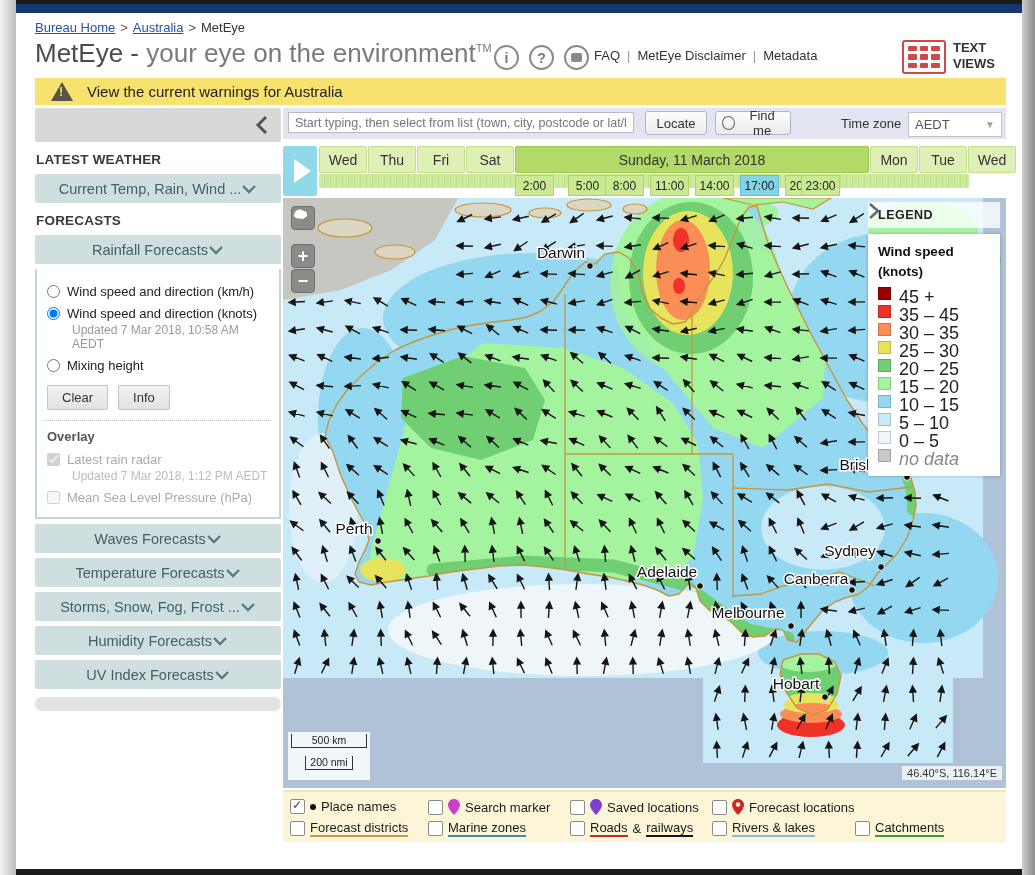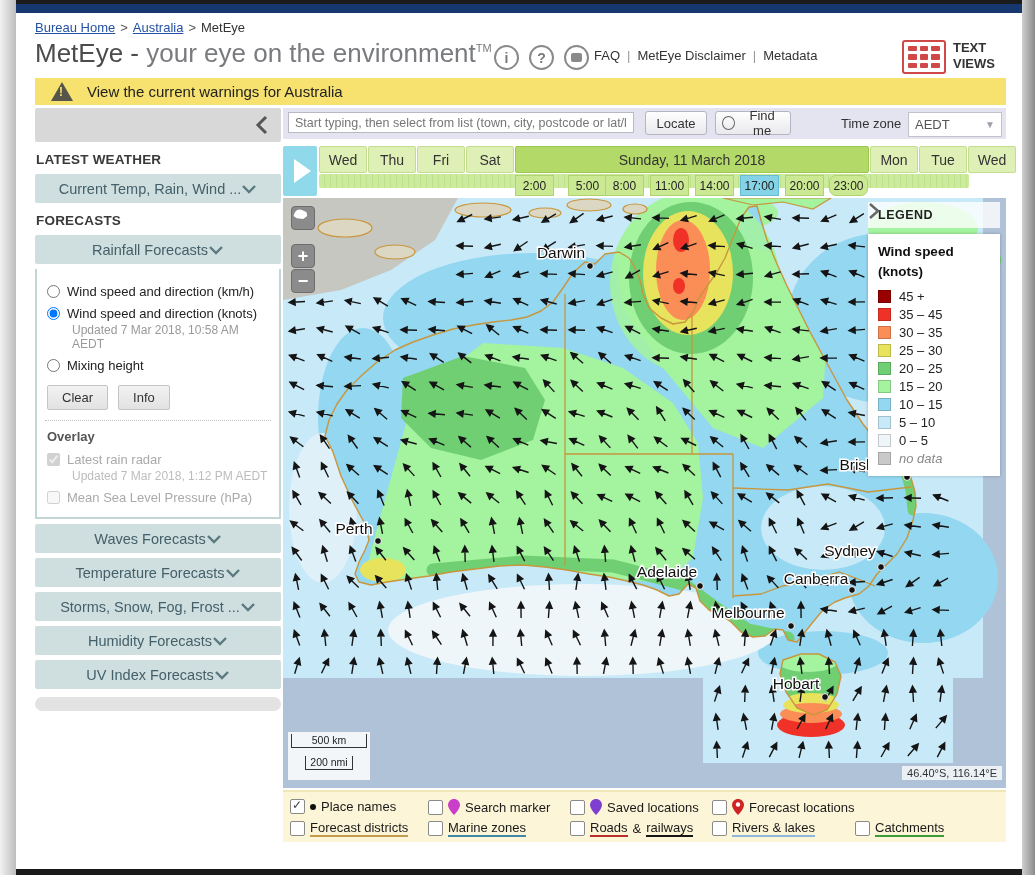--- a/index.html
+++ b/index.html
@@ -83,21 +83,21 @@
   .map-ctrl{position:absolute;left:8px;width:24px;height:24px;background:#8b8b8b;border:1px solid #6d6d6d;border-radius:4px;color:#fff;display:flex;align-items:center;justify-content:center;cursor:pointer;box-sizing:border-box;}
   .map-ctrl.home{top:8px;}
   .map-ctrl.zin{top:46px;font-size:18px;font-weight:bold;}
   .map-ctrl.zout{top:71px;font-size:18px;font-weight:bold;}
 
   .legend{position:absolute;right:6px;top:4px;width:132px;}
   .legend-head{height:26px;background:rgba(255,255,255,.8);display:flex;align-items:center;justify-content:space-between;padding:0 6px 0 10px;cursor:pointer;}
   .legend-head b{font-size:12.5px;letter-spacing:.5px;color:#222;}
   .legend-body{margin-top:6px;background:#fff;padding:8px 10px 9px 10px;box-shadow:0 0 3px rgba(0,0,0,.25);}
   .legend-title{font-size:13.5px;font-weight:bold;color:#111;line-height:1.45;margin-bottom:6px;}
-  .legend-row{display:flex;align-items:center;gap:8px;height:18px;font-size:13px;color:#222;}
+  .legend-row{display:flex;align-items:flex-start;gap:8px;height:18px;font-size:18px;color:#222;}
   .swatch{width:13px;height:13px;border:1px solid rgba(0,0,0,.18);box-sizing:border-box;}
   .legend-row.nd span.lbl{font-style:italic;color:#888;}
 
   .scalebar{position:absolute;left:5px;bottom:8px;width:76px;background:rgba(255,255,255,.85);font-size:10.5px;color:#222;text-align:center;padding:2px 3px;}
   .scalebar .r1{border-bottom:1px solid #333;border-left:1px solid #333;border-right:1px solid #333;padding-bottom:1px;}
   .scalebar .r2{border-bottom:1px solid #333;border-left:1px solid #333;border-right:1px solid #333;width:60%;margin:8px auto;padding-bottom:1px;}
   .coords{position:absolute;right:4px;bottom:8px;background:rgba(255,255,255,.75);font-size:11px;color:#333;padding:1px 5px;}
 
   
   .layers{position:absolute;left:0;top:682px;width:723px;height:52px;background:#fcf5d8;border-top:2px solid #efe7b6;box-sizing:border-box;}
@@ -279,21 +279,21 @@
           <div class="day-tab">Wed</div>
         </div>
       <div class="times-row" id="timesRow">
           <div class="time-box" style="left: 196px;">2:00</div>
           <div class="time-box" style="left: 241px; margin-left: 8px;">5:00</div>
           <div class="time-box" style="left: 286px;">8:00</div>
           <div class="time-box" style="left: 331px;">11:00</div>
           <div class="time-box" style="left: 376px;">14:00</div>
           <div class="time-box sel" style="left: 421px;">17:00</div>
           <div class="time-box" style="left: 466px;">20:00</div>
-          <div class="time-box" style="left: 510px; border-radius: 7px;">23:00</div>
+          <div class="time-box" style="left: 482px;">23:00</div>
         </div>
     </div>
 
     <div class="map">
       <svg id="mapsvg" width="723" height="590" viewBox="0 0 723 590">
         <defs>
           <clipPath id="landclip">
             <path id="mainlandShape" d="M290,75 L302,64 L312,66 L322,56 L336,54 L346,60 L352,70 L357,82 L360,96 L366,110 L378,120 L390,126 L402,124 L410,114 L416,100 L424,88 L434,74 L442,60 L450,40 L458,20 L466,9 L474,8 L478,22 L484,42 L494,66 L504,88 L514,108 L526,132 L540,158 L552,180 L564,202 L580,226 L596,246 L610,260 L622,268 L628,280 L632,294 L633,308 L630,322 L624,340 L614,356 L602,368 L594,376 L586,388 L576,396 L562,400 L552,404 L540,412 L530,424 L522,434 L514,444 L505,442 L500,432 L492,431 L482,438 L470,439 L458,434 L448,424 L438,417 L426,412 L417,403 L413,390 L405,386 L396,396 L386,398 L374,392 L360,387 L344,383 L326,379 L306,376 L284,372 L262,369 L240,367 L216,368 L192,371 L168,374 L146,378 L124,381 L104,384 L88,387 L76,384 L72,376 L76,364 L82,352 L86,342 L82,326 L70,304 L58,278 L50,254 L42,238 L46,222 L54,206 L64,192 L78,178 L94,164 L112,152 L130,144 L150,137 L170,131 L190,127 L210,124 L228,122 L244,119 L258,113 L270,104 L280,90 Z"></path>
             <path id="tasShape" d="M500,462 L518,456 L536,456 L552,464 L558,478 L554,496 L544,512 L530,517 L514,510 L503,494 L497,476 Z"></path>
           </clipPath>

